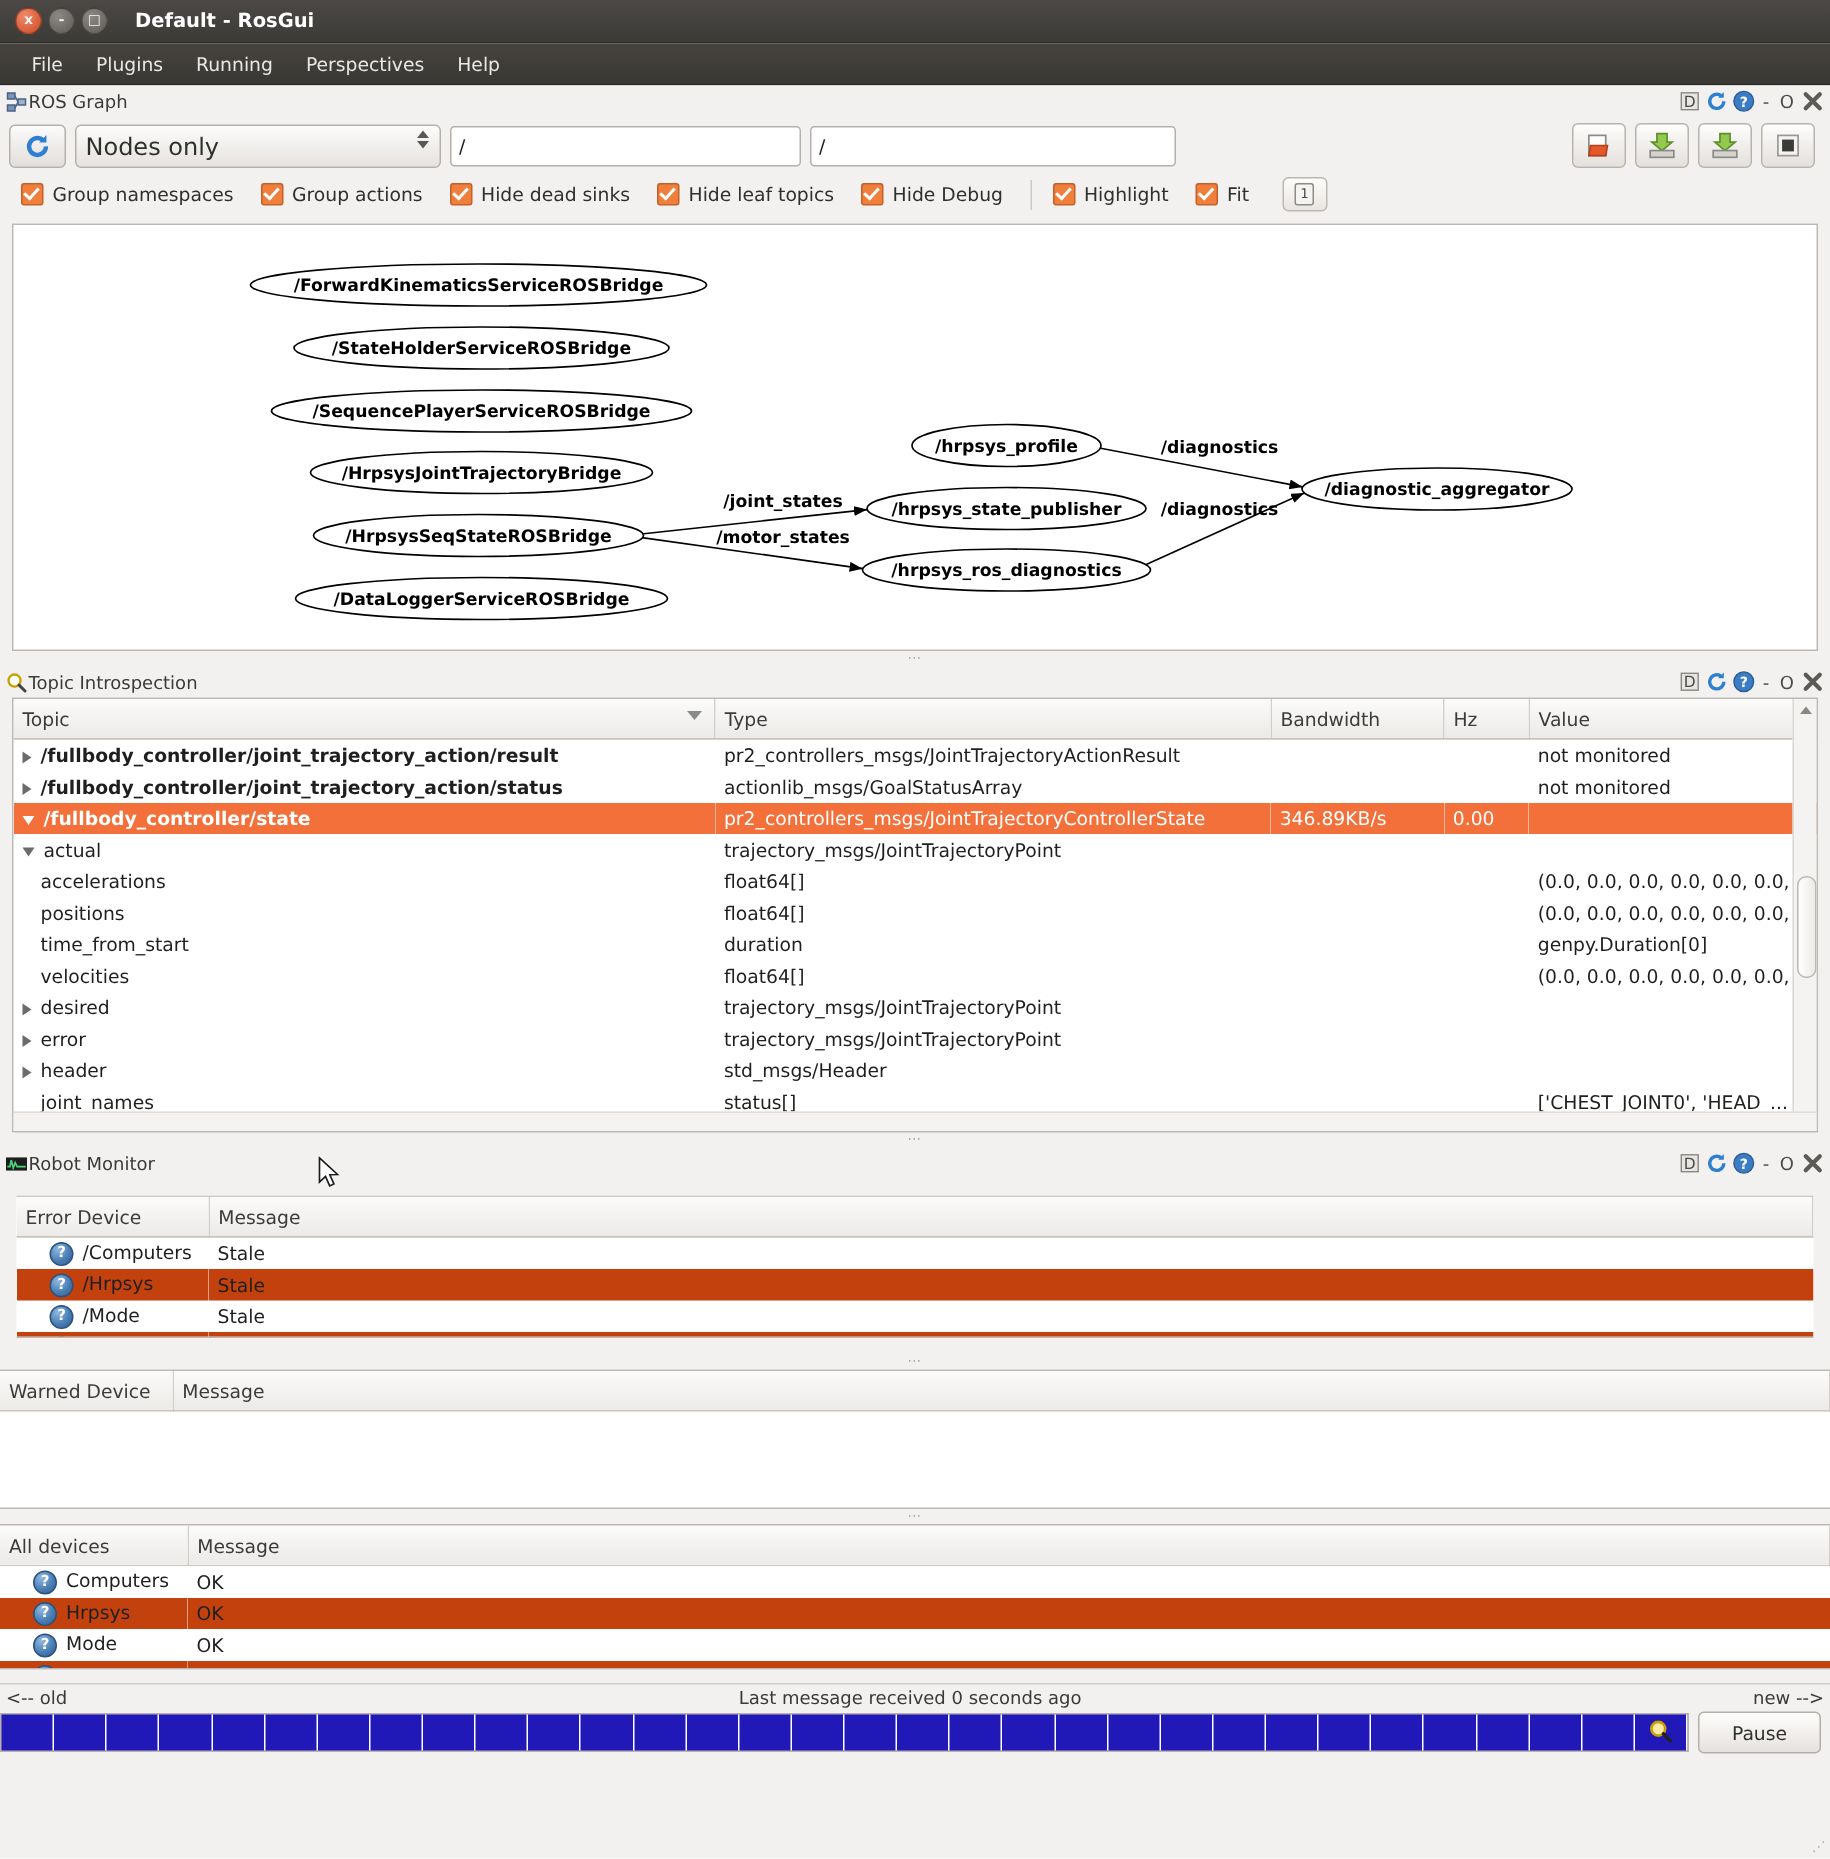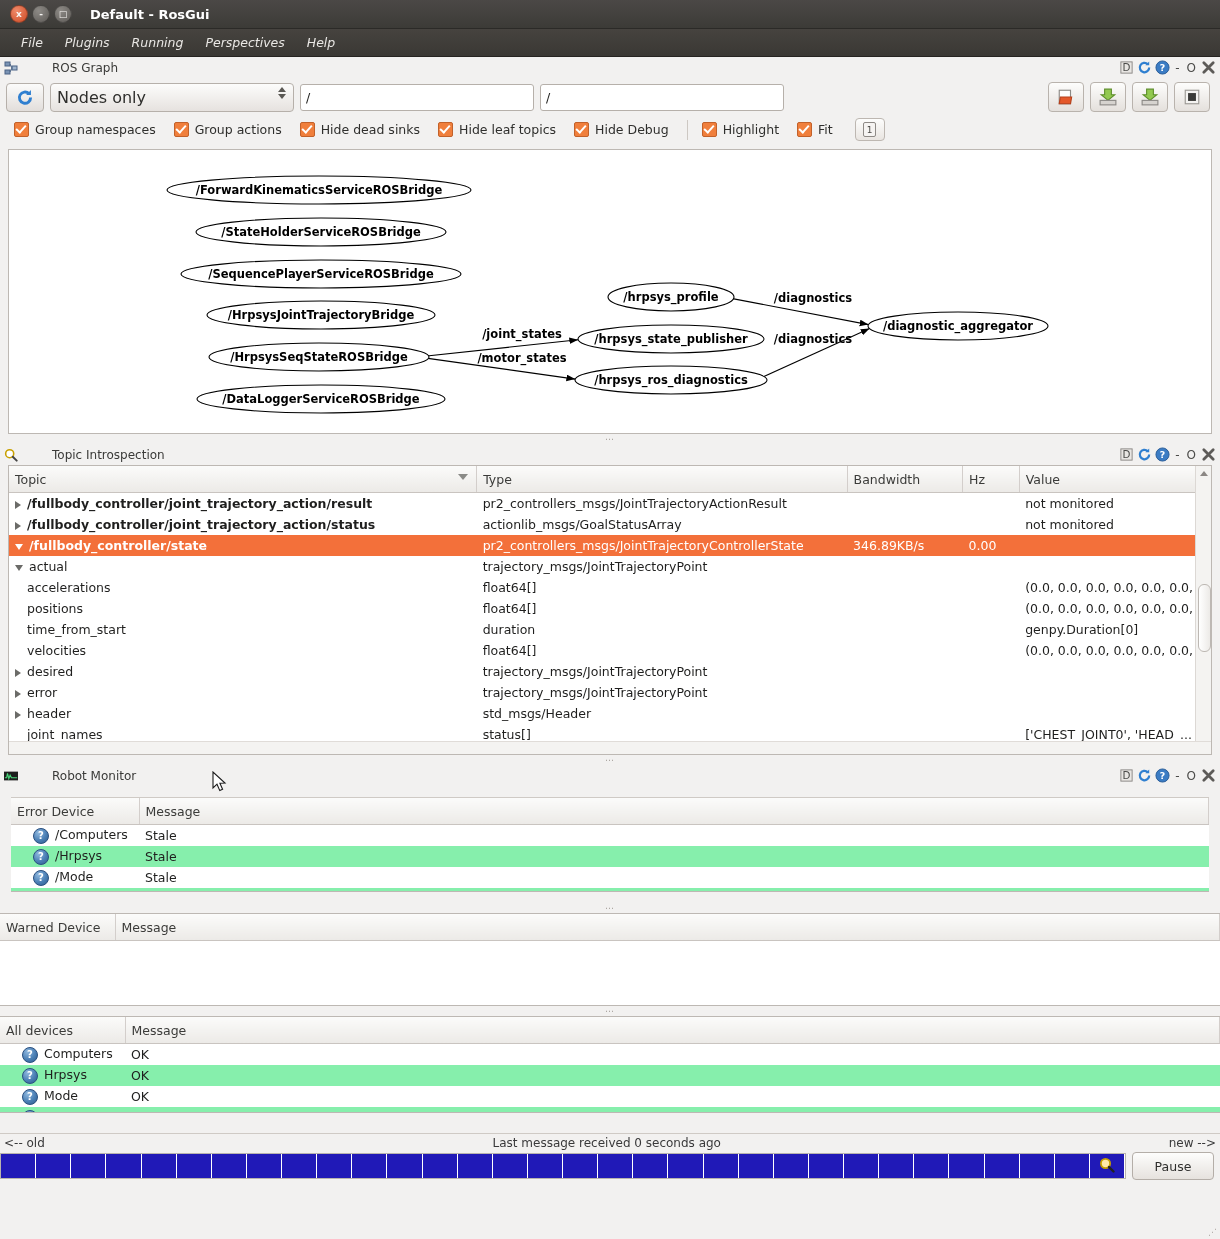--- a/index.html
+++ b/index.html
@@ -46,37 +46,35 @@
   }
 
   
   .menubar {
     height: 27px;
     background: linear-gradient(to bottom, #46433f 0%, #3a3834 100%);
     display: flex; align-items: center;
     padding-left: 10px;
     flex: none;
     border-bottom: 1px solid #262421;
-    font-style: italic;
   }
   .menuitem {
     color: #e9e7e4; font-size: 12.5px; padding: 3px 11px;
     border-radius: 3px;
   }
 
   
   .panel { background: #f2f1f0; }
   .panel-title {
     height: 21px;
     display: flex; align-items: center;
     padding: 0 2px 0 4px;
     font-size: 12px; color: #3a3a38;
     background: #f2f1f0;
     position: relative;
-    gap: 33px;
   }
   .panel-title .ptxt { margin-left: 1px; }
   .panel-actions {
     position: absolute; right: 4px; top: 0; height: 21px;
     display: flex; align-items: center; gap: 3px;
   }
   .pa-ico { width: 15px; height: 15px; display:block; }
   .pa-text { font-size: 12px; color:#4c4c4a; padding: 0 2px; }
 
   
@@ -168,21 +166,21 @@
     border-bottom: 1px solid #c9c4c0;
     font-weight: normal; font-size: 12.5px; color:#3b3b39;
     text-align: left; padding: 3px 6px; height: 20px;
     position: relative;
   }
   table.grid td {
     font-size: 12.5px; color:#1f1f1e; padding: 1px 6px;
     height: 19px; white-space: nowrap; overflow: hidden;
   }
   tr.sel td { background: #f3703a; color: #ffffff; }
-  tr.alt td { background: #86efac; }
+  tr.alt td { background: #c2410c; }
   .arrow-r { display:inline-block; width:0;height:0;
     border-top:4px solid transparent;border-bottom:4px solid transparent;
     border-left:6px solid #6b6b68; margin-right:6px; vertical-align: middle;}
   .arrow-d { display:inline-block; width:0;height:0;
     border-left:4px solid transparent;border-right:4px solid transparent;
     border-top:6px solid #6b6b68; margin-right:6px; vertical-align: middle;}
   tr.sel .arrow-d { border-top-color: #ffffff; }
   .sorticon { position:absolute; right:8px; top:8px; width:0;height:0;
     border-left:5px solid transparent;border-right:5px solid transparent;
     border-top:6px solid #8a8a87; }
@@ -721,21 +719,21 @@
               <td>OK</td>
             </tr>
             <tr class="alt">
               <td style="padding-left: 22px;"><span class="devicon">?</span><span>Motor</span></td>
               <td>OK</td>
             </tr>
           </tbody>
       </table>
     </div>
 
-    <div class="timeline-wrap" style="margin:20px 0 0 0;">
+    <div class="timeline-wrap" style="margin:9px 0 0 0;">
       <div class="tl-labels" style="border-left:none;border-right:none;">
         <span>&lt;-- old</span>
         <span class="mid">Last message received 0 seconds ago</span>
         <span>new --&gt;</span>
       </div>
       <div class="timeline-row">
         <div class="timeline" id="timeline" style="background: rgb(32, 25, 183);">
             <div class="seg"></div>
             <div class="seg"></div>
             <div class="seg"></div>

